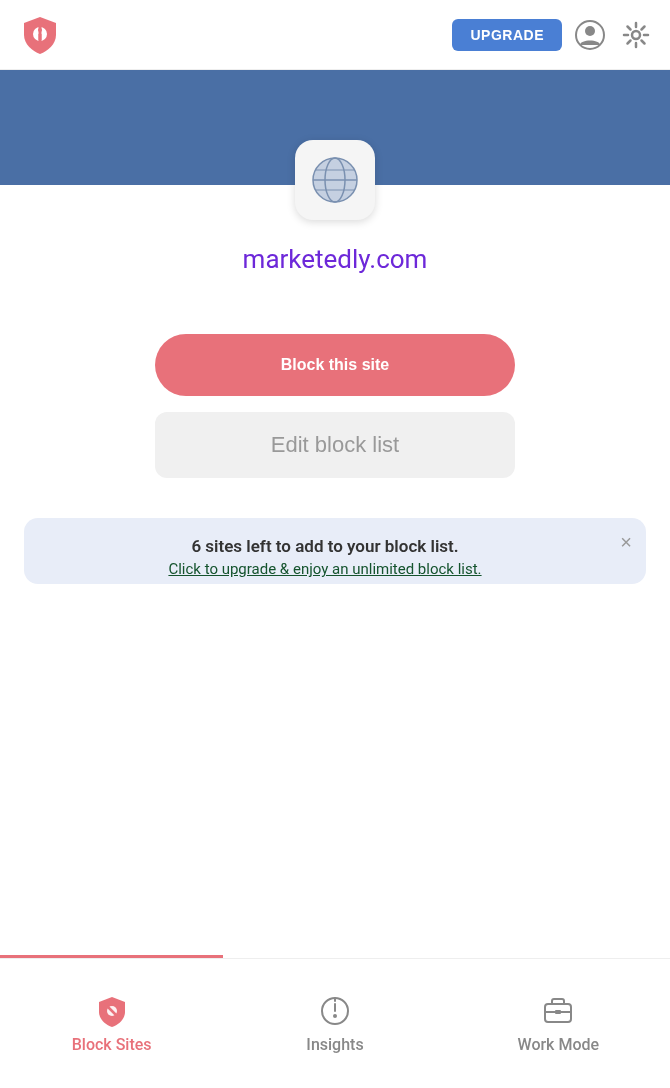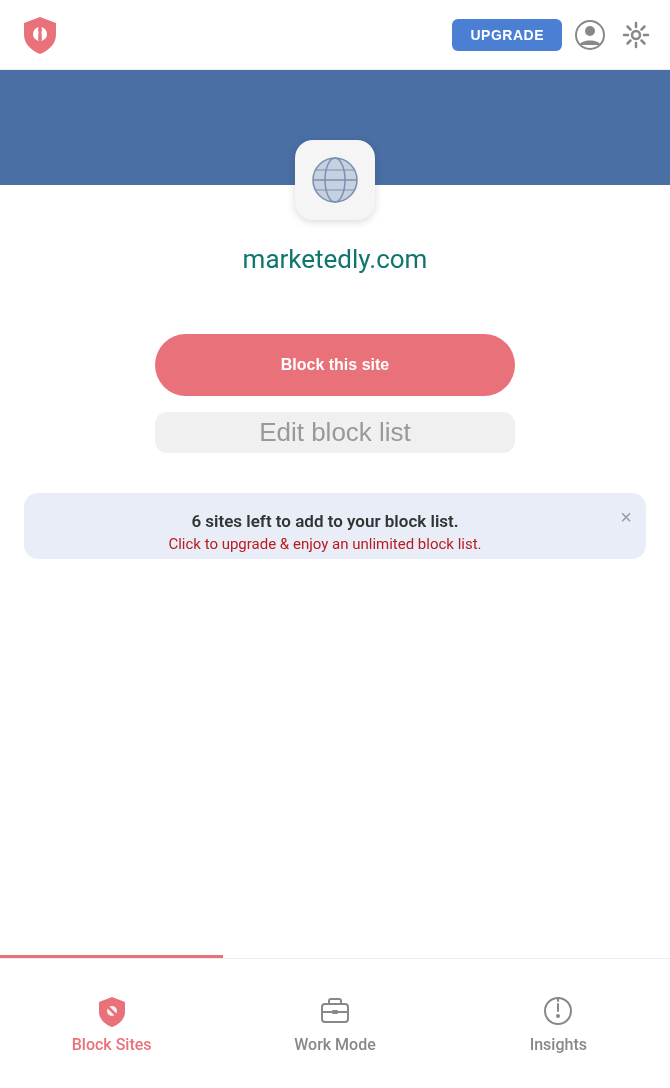--- a/index.html
+++ b/index.html
@@ -91,21 +91,21 @@
       display: flex;
       align-items: center;
       justify-content: center;
       box-shadow: 0 2px 8px rgba(0,0,0,0.15);
     }
 
     
     .domain-name {
       text-align: center;
       font-size: 26px;
-      color: #0f766e;
+      color: #6d28d9;
       margin-top: 24px;
       font-weight: 400;
     }
 
     
     .main-content {
       padding: 0 40px;
       margin-top: 60px;
       display: flex;
       flex-direction: column;
@@ -126,22 +126,22 @@
       cursor: pointer;
     }
 
     .edit-block-btn {
       width: 100%;
       max-width: 360px;
       background: #f0f0f0;
       color: #999;
       border: none;
       border-radius: 12px;
-      padding: 5px 0;
-      font-size: 26px;
+      padding: 20px 0;
+      font-size: 22px;
       font-weight: 400;
       cursor: pointer;
     }
 
     
     .notification-banner {
       margin: 40px 24px 0 24px;
       background: #e8edf8;
       border-radius: 14px;
       padding: 18px 40px 6px 20px;
@@ -150,23 +150,24 @@
 
     .notification-text-main {
       font-size: 17px;
       font-weight: 600;
       color: #333;
       text-align: center;
     }
 
     .notification-text-sub {
       font-size: 15px;
-      color: #b91c1c;
+      color: #14532d;
       text-align: center;
       margin-top: 4px;
+      text-decoration: underline;
     }
 
     .notification-close {
       position: absolute;
       top: 14px;
       right: 14px;
       background: none;
       border: none;
       font-size: 20px;
       color: #999;
@@ -299,32 +300,32 @@
         <path d="M17 3 L30 8 L30 18 C30 25 24 30.5 17 33 C10 30.5 4 25 4 18 L4 8 Z" fill="#e8717a"></path>
         <circle cx="17" cy="17" r="5" fill="white" opacity="0.9"></circle>
         <line x1="13" y1="13" x2="21" y2="21" stroke="#e8717a" stroke-width="2.5" stroke-linecap="round"></line>
       </svg>
     </div>
     <span class="nav-label">Block Sites</span>
   </div>
   <div class="nav-item inactive">
     <div class="nav-icon">
       <svg width="34" height="34" viewBox="0 0 34 34" fill="none">
+        <circle cx="17" cy="17" r="13" stroke="#888" stroke-width="2"></circle>
+        <line x1="17" y1="10" x2="17" y2="17" stroke="#888" stroke-width="2" stroke-linecap="round"></line>
+        <circle cx="17" cy="22" r="2" fill="#888"></circle>
+        <line x1="17" y1="4" x2="17" y2="7" stroke="#888" stroke-width="2" stroke-linecap="round"></line>
+      </svg>
+    </div>
+    <span class="nav-label">Insights</span>
+  </div>
+  <div class="nav-item inactive">
+    <div class="nav-icon">
+      <svg width="34" height="34" viewBox="0 0 34 34" fill="none">
         <rect x="4" y="10" width="26" height="18" rx="3" stroke="#888" stroke-width="2"></rect>
         <path d="M11 10 L11 7 C11 5.5 12 5 13 5 L21 5 C22 5 23 5.5 23 7 L23 10" stroke="#888" stroke-width="2"></path>
         <line x1="4" y1="18" x2="30" y2="18" stroke="#888" stroke-width="2"></line>
         <rect x="14" y="16" width="6" height="4" rx="1" fill="#888"></rect>
       </svg>
     </div>
     <span class="nav-label">Work Mode</span>
   </div>
-  <div class="nav-item inactive">
-    <div class="nav-icon">
-      <svg width="34" height="34" viewBox="0 0 34 34" fill="none">
-        <circle cx="17" cy="17" r="13" stroke="#888" stroke-width="2"></circle>
-        <line x1="17" y1="10" x2="17" y2="17" stroke="#888" stroke-width="2" stroke-linecap="round"></line>
-        <circle cx="17" cy="22" r="2" fill="#888"></circle>
-        <line x1="17" y1="4" x2="17" y2="7" stroke="#888" stroke-width="2" stroke-linecap="round"></line>
-      </svg>
-    </div>
-    <span class="nav-label">Insights</span>
-  </div>
 </div>
 
 </body></html>

